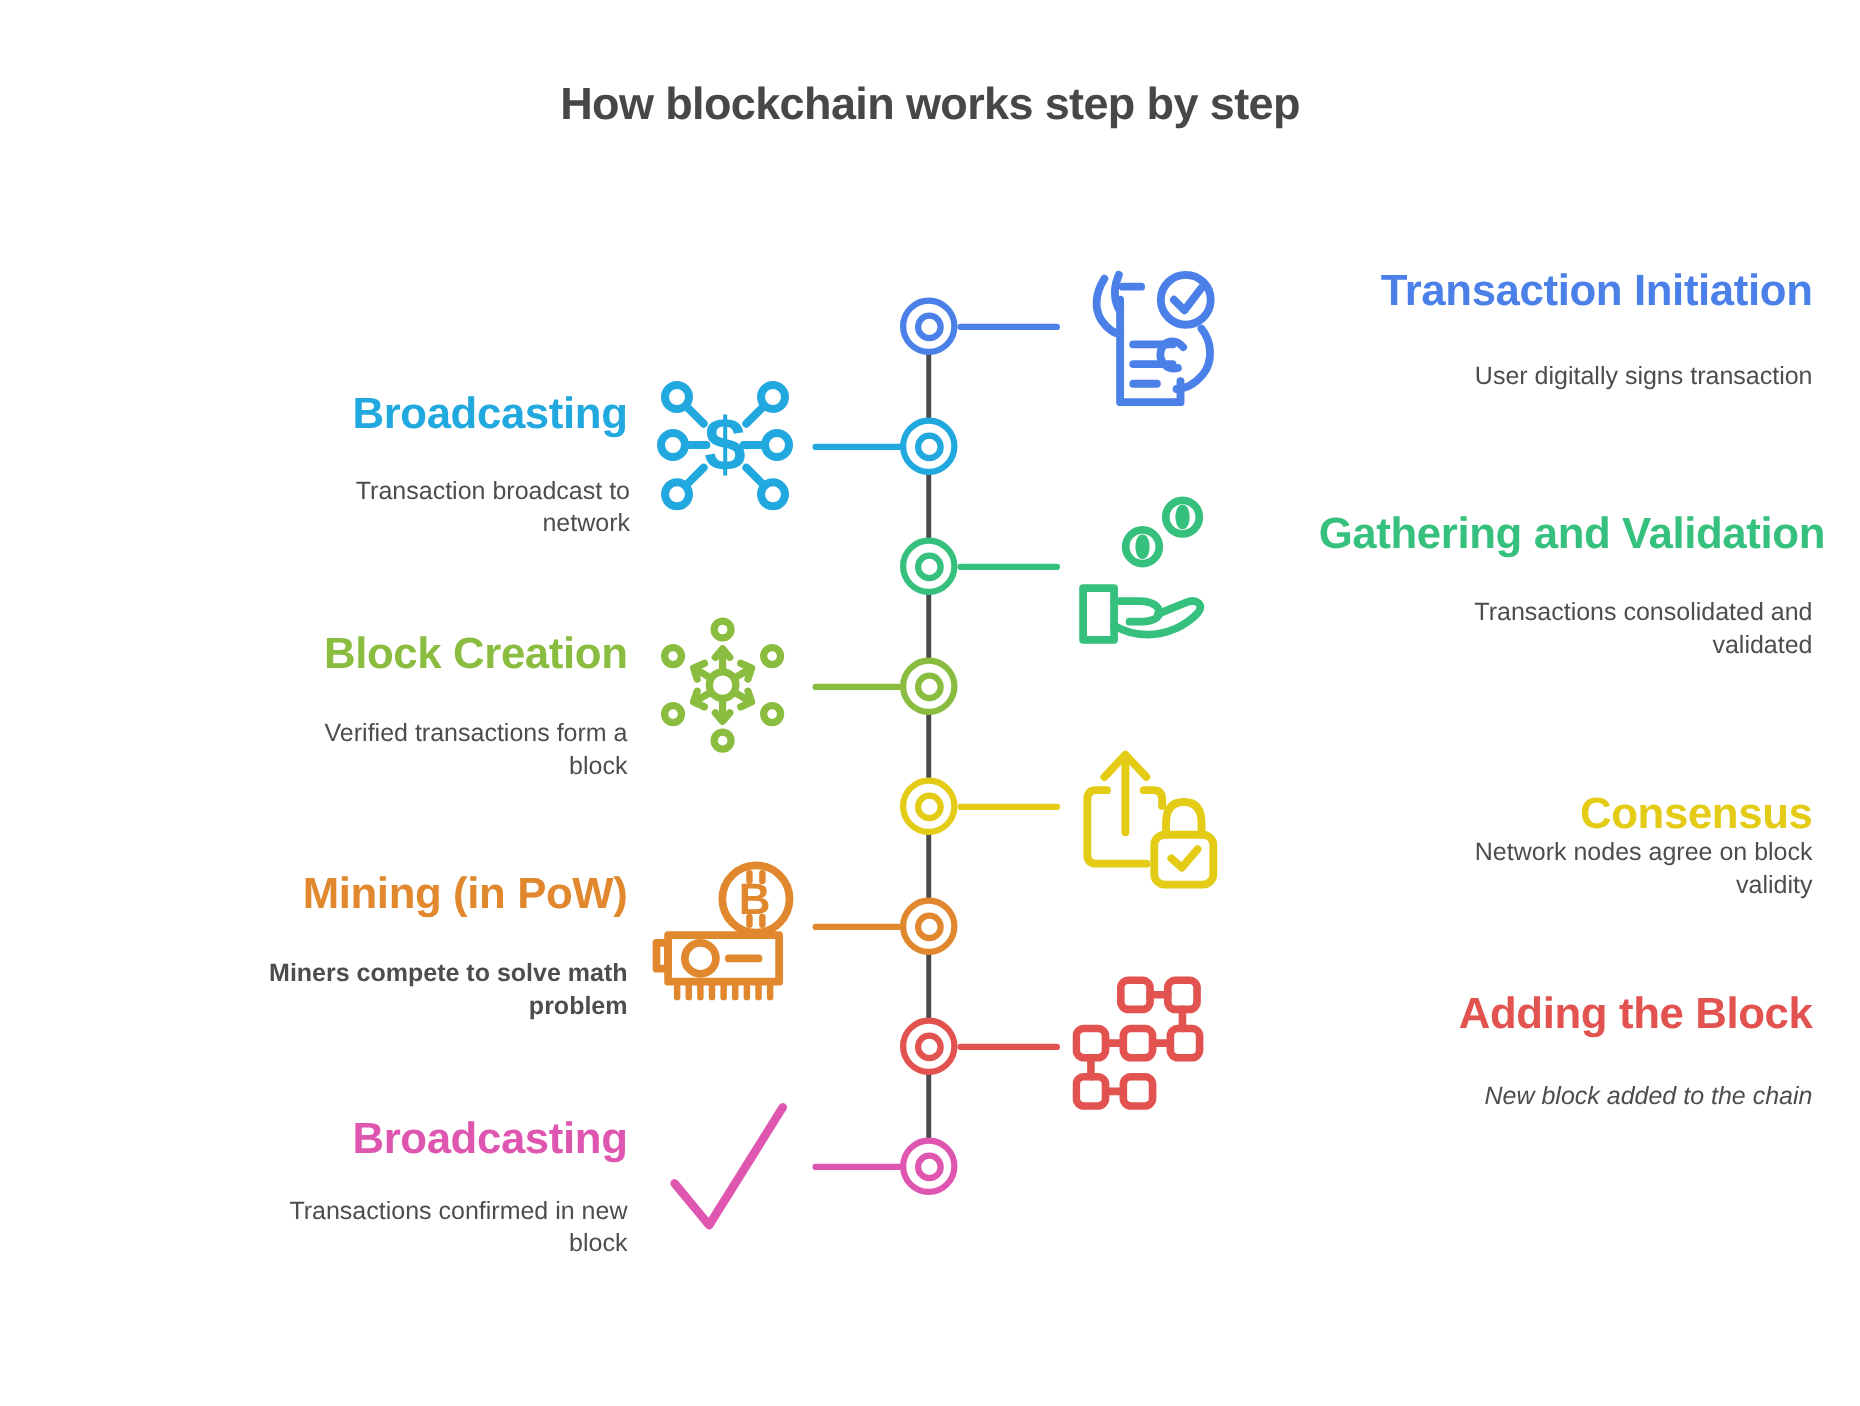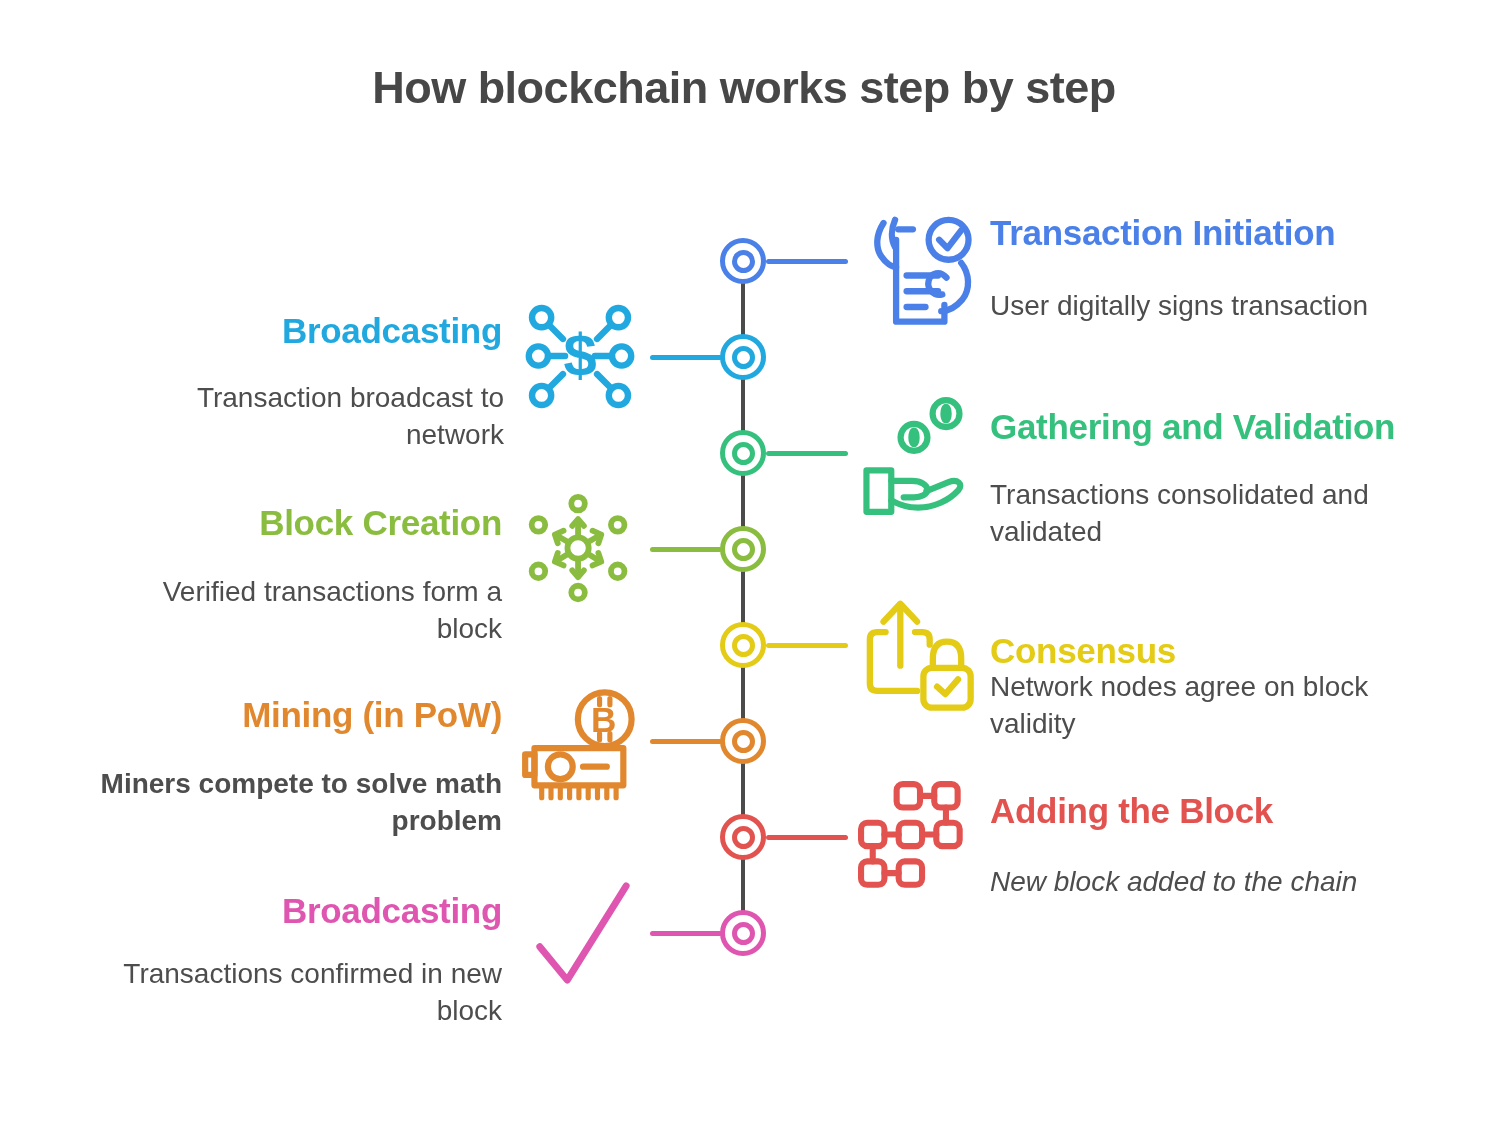--- a/index.html
+++ b/index.html
@@ -1,38 +1,38 @@
 <!DOCTYPE html>
 <html><head>
 <meta charset="utf-8">
 <style>
   html,body{margin:0;padding:0;}
   body{
     width:1488px;height:1125px;position:relative;background:#ffffff;
     font-family:"Liberation Sans","DejaVu Sans",sans-serif;overflow:hidden;
   }
-  .abs{position:absolute;}
+  .abs{position:absolute;text-align:right;}
   #main-title{
     left:0;top:62px;width:1488px;text-align:center;
-    font-size:45px;font-weight:bold;letter-spacing:-0.5px;
+    font-size:36px;font-weight:bold;letter-spacing:-0.5px;
   }
   #spine{
     left:741px;top:261px;width:4px;height:672px;background:#4b4b4b;border-radius:2px;
   }
   .node{
     width:36px;height:36px;border-radius:50%;border:5px solid currentColor;
     background:#ffffff;display:flex;align-items:center;justify-content:center;
   }
   .node-inner{
     width:13px;height:13px;border-radius:50%;border:5px solid currentColor;background:#ffffff;
   }
   .connector{height:5px;background:currentColor;border-radius:3px;}
   .step-title{font-size:35px;font-weight:bold;line-height:1.1;letter-spacing:-0.3px;margin:0;}
   .step-desc{
-    font-size:28px;line-height:1.32;color:#4d4d4d;margin:0;white-space:pre-line;
+    font-size:20px;line-height:1.32;color:#4d4d4d;margin:0;white-space:pre-line;
   }
   .txt-right{text-align:right;}
   .icon svg{display:block;}
 </style>
 </head>
 <body>
 
 <div class="abs" id="main-title" style="color: rgb(71, 71, 71);">How blockchain works step by step</div>
 
 <div class="abs" id="spine"></div>

